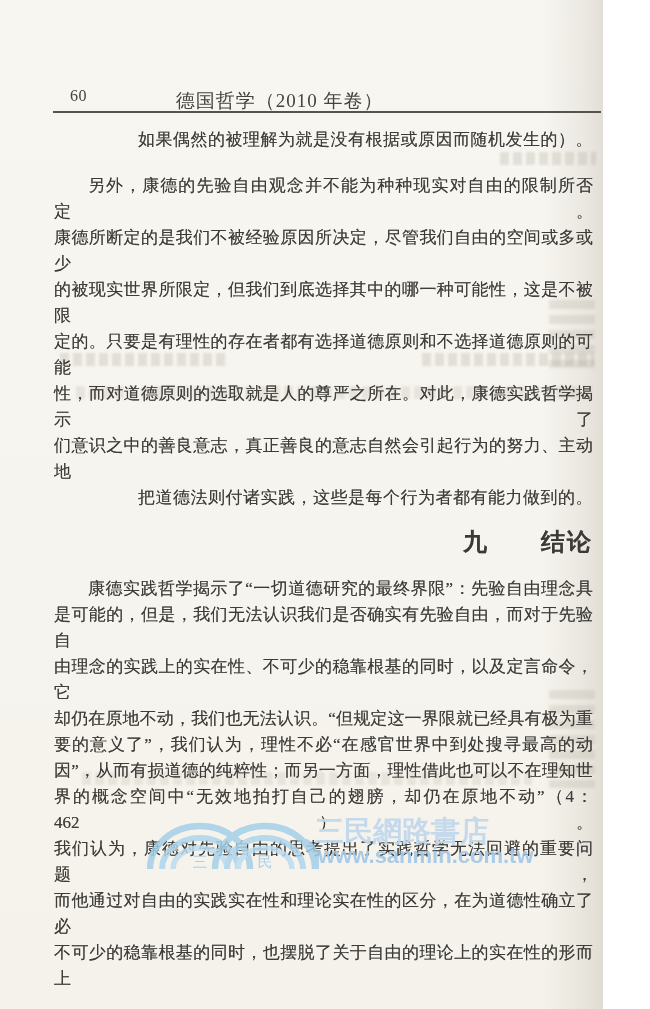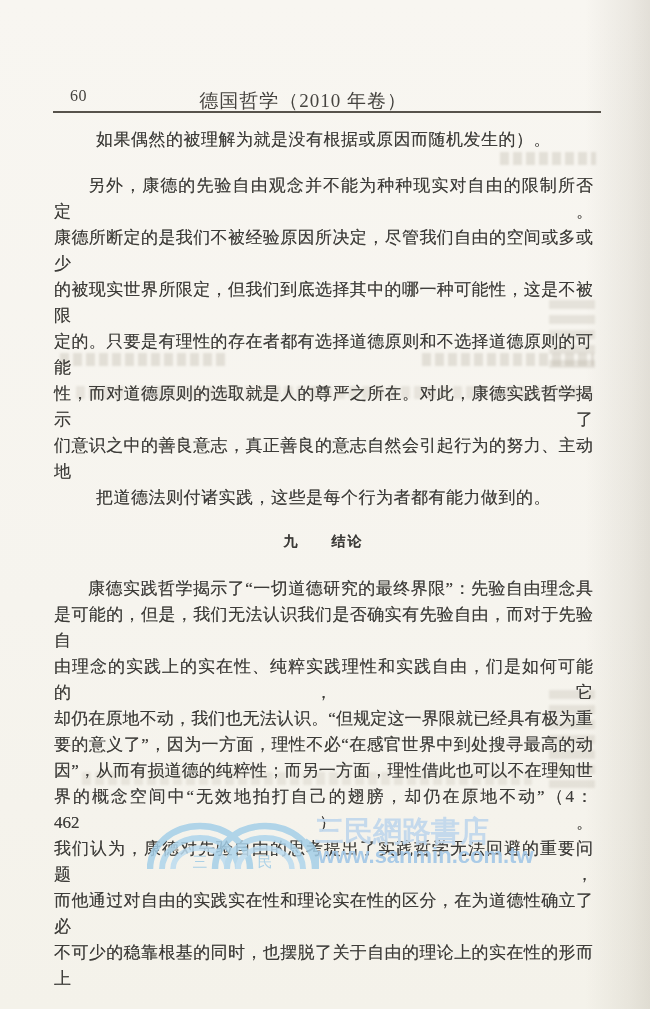--- a/index.html
+++ b/index.html
@@ -1,18 +1,18 @@
 <!DOCTYPE html>
 <html><head>
 <meta charset="utf-8">
 <style>
   html,body{margin:0;padding:0;}
   .page{
     position:relative;
-    width:650px;height:1009px;
+    width:603px;height:1009px;
     background:
       linear-gradient(90deg, rgba(0,0,0,0) 0%, rgba(0,0,0,0) 90%, rgba(120,110,90,.10) 97%, rgba(115,105,85,.16) 100%),
       linear-gradient(180deg, #f8f6f1 0%, #f6f4ee 60%, #f4f2ea 100%);
     overflow:hidden;
     font-family:"Liberation Serif","DejaVu Serif",serif;
     color:#3d3c39;
   }
   
   .pagenum{
     position:absolute;left:70px;top:87px;
@@ -26,26 +26,26 @@
   .rule{
     position:absolute;left:53px;top:111px;width:548px;height:2px;
     background:#57534c;
   }
   
   .bodyblock{
     position:absolute;left:54px;top:127px;width:539px;
     font-size:17px;line-height:26px;
     text-shadow:0 0 .4px rgba(40,38,35,.55);
   }
-  .line{white-space:nowrap;letter-spacing:.5px;text-align:center;}
+  .line{white-space:nowrap;letter-spacing:.5px;text-align:right;}
   .line.fill{white-space:normal;text-align:justify;text-align-last:justify;letter-spacing:0;}
   .line.indent{text-indent:2em;margin-top:20px;}
   .heading{
     margin-top:18px;margin-bottom:21px;
-    text-align:center;font-weight:bold;font-size:14px;letter-spacing:2px;
+    text-align:right;font-weight:bold;font-size:24px;letter-spacing:2px;
     color:#3b3a37;
   }
   
   .bleed{position:absolute;filter:blur(1.3px);opacity:.5;pointer-events:none;}
   .bleed-h{
     height:13px;
     background:repeating-linear-gradient(90deg, rgba(172,165,150,.55) 0 9px, rgba(0,0,0,0) 9px 13px);
   }
   .bleed-v{
     width:46px;
@@ -90,23 +90,23 @@
     <div class="line fill">的被现实世界所限定，但我们到底选择其中的哪一种可能性，这是不被限</div>
     <div class="line fill">定的。只要是有理性的存在者都有选择道德原则和不选择道德原则的可能</div>
     <div class="line fill">性，而对道德原则的选取就是人的尊严之所在。对此，康德实践哲学揭示了</div>
     <div class="line fill">们意识之中的善良意志，真正善良的意志自然会引起行为的努力、主动地</div>
     <div class="line">把道德法则付诸实践，这些是每个行为者都有能力做到的。</div>
 
     <div class="heading">九　　结论</div>
 
     <div class="line fill indent">康德实践哲学揭示了“一切道德研究的最终界限”：先验自由理念具</div>
     <div class="line fill">是可能的，但是，我们无法认识我们是否确实有先验自由，而对于先验自</div>
-    <div class="line fill">由理念的实践上的实在性、纯粹实践理性和实践自由，们是如何可能的，它</div>
+    <div class="line fill">由理念的实践上的实在性、不可少的稳靠根基的同时，以及定言命令，它</div>
     <div class="line fill">却仍在原地不动，我们也无法认识。“但规定这一界限就已经具有极为重</div>
-    <div class="line fill">要的意义了”，因为一方面，理性不必“在感官世界中到处搜寻最高的动</div>
+    <div class="line fill">要的意义了”，我们认为，理性不必“在感官世界中到处搜寻最高的动</div>
     <div class="line fill">因”，从而有损道德的纯粹性；而另一方面，理性借此也可以不在理知世</div>
     <div class="line fill">界的概念空间中“无效地拍打自己的翅膀，却仍在原地不动”（4：462）。</div>
     <div class="line fill">我们认为，康德对先验自由的思考提出了实践哲学无法回避的重要问题，</div>
     <div class="line fill">而他通过对自由的实践实在性和理论实在性的区分，在为道德性确立了必</div>
     <div class="line fill">不可少的稳靠根基的同时，也摆脱了关于自由的理论上的实在性的形而上</div>
 
   </div>
 
   <svg class="wm wm-logo" viewBox="0 0 172 52">
     <g fill="none" stroke-linecap="butt">

